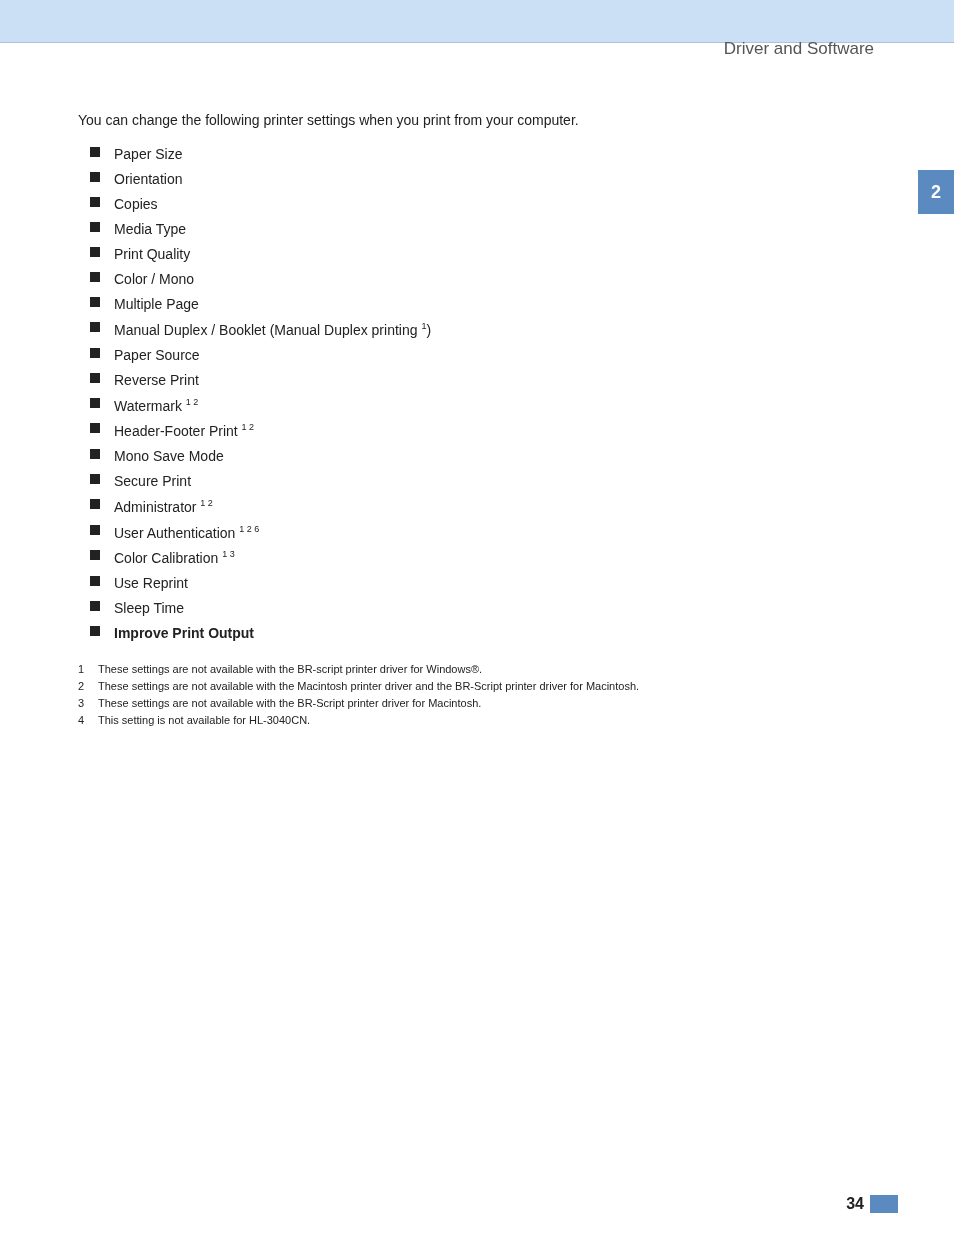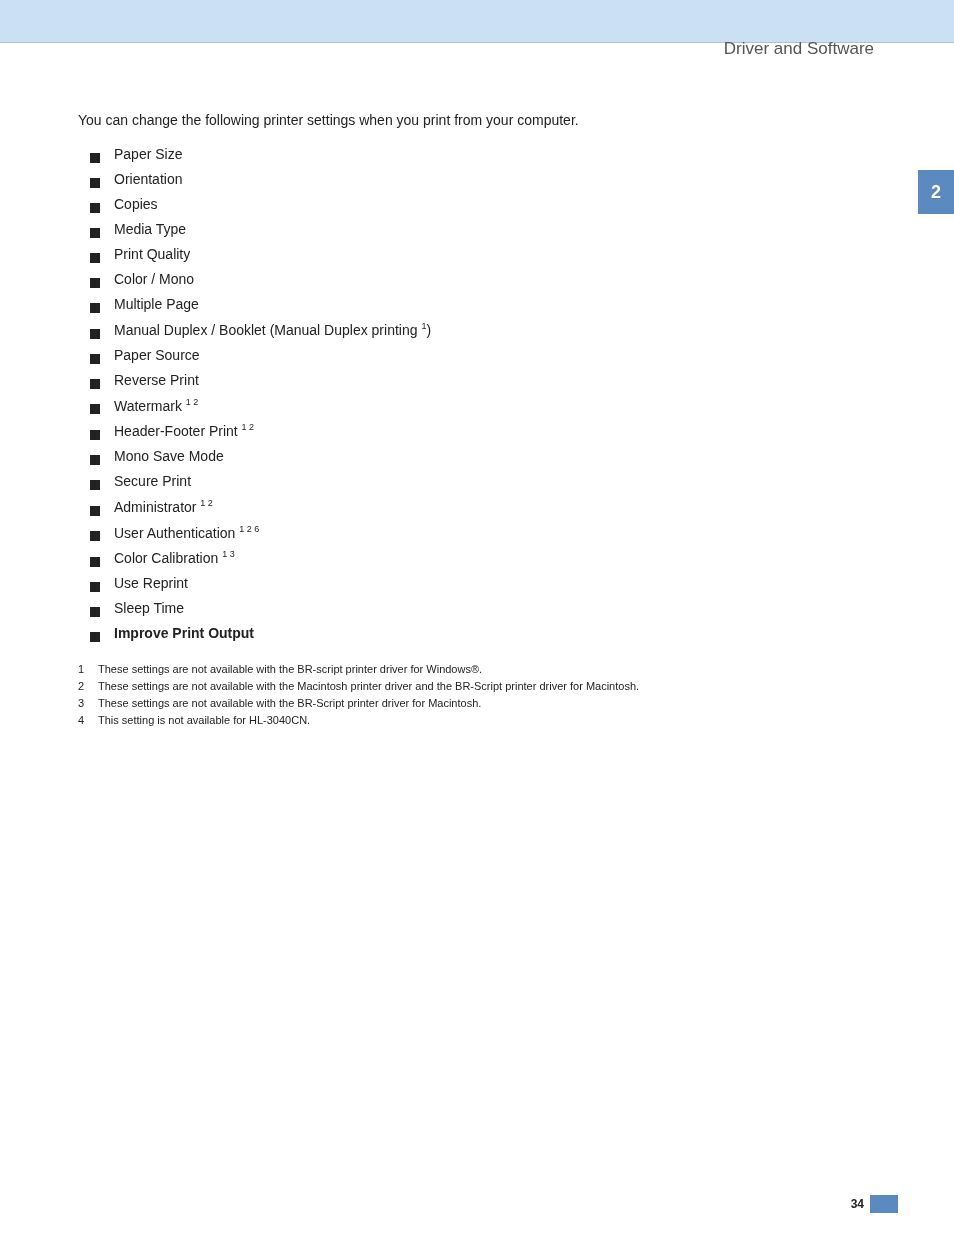--- a/index.html
+++ b/index.html
@@ -72,21 +72,21 @@
       margin-bottom: 18px;
       font-weight: 500;
     }
 
     .list-container {
       margin-left: 0;
     }
 
     .list-item {
       display: flex;
-      align-items: flex-end;
+      align-items: flex-start;
       margin-bottom: 9px;
       font-size: 14px;
       color: #222;
       padding-left: 12px;
     }
 
     .bullet-square {
       display: inline-block;
       width: 10px;
       height: 10px;
@@ -137,21 +137,21 @@
     .page-number {
       position: absolute;
       bottom: 22px;
       right: 56px;
       display: flex;
       align-items: center;
       gap: 6px;
     }
 
     .page-num-text {
-      font-size: 12px;
+      font-size: 16px;
       color: #222;
       font-weight: bold;
     }
 
     .page-num-box {
       width: 28px;
       height: 18px;
       background: #5a8abf;
       display: flex;
       align-items: center;

